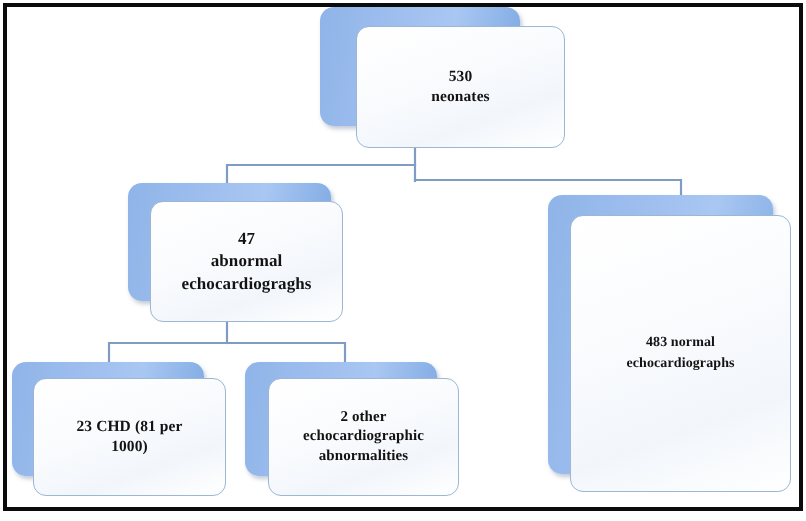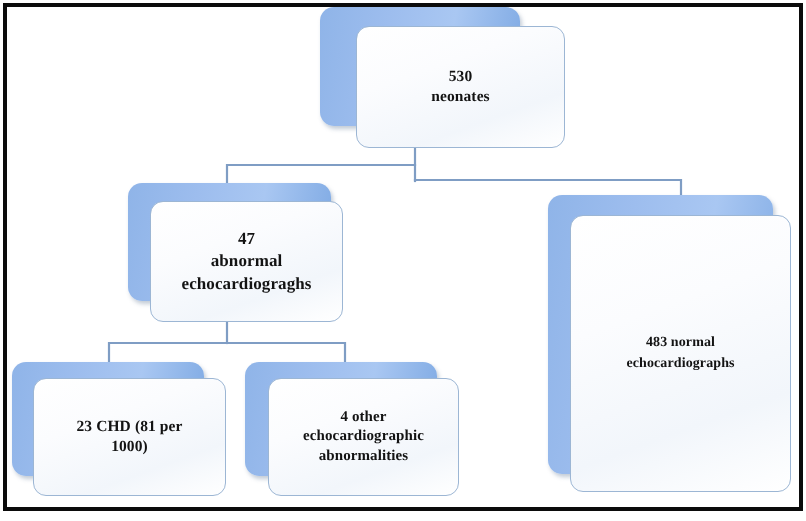--- a/index.html
+++ b/index.html
@@ -164,21 +164,21 @@
     <div class="backdrop"></div>
     <div class="card">
       <span class="label">23 CHD (81 per
 1000)</span>
     </div>
   </div>
 
   <div class="node" id="node-other">
     <div class="backdrop"></div>
     <div class="card">
-      <span class="label">4 other
+      <span class="label">2 other
 echocardiographic
 abnormalities</span>
     </div>
   </div>
 
   <div id="frame"></div>
 
 </div>
 
 </body></html>

